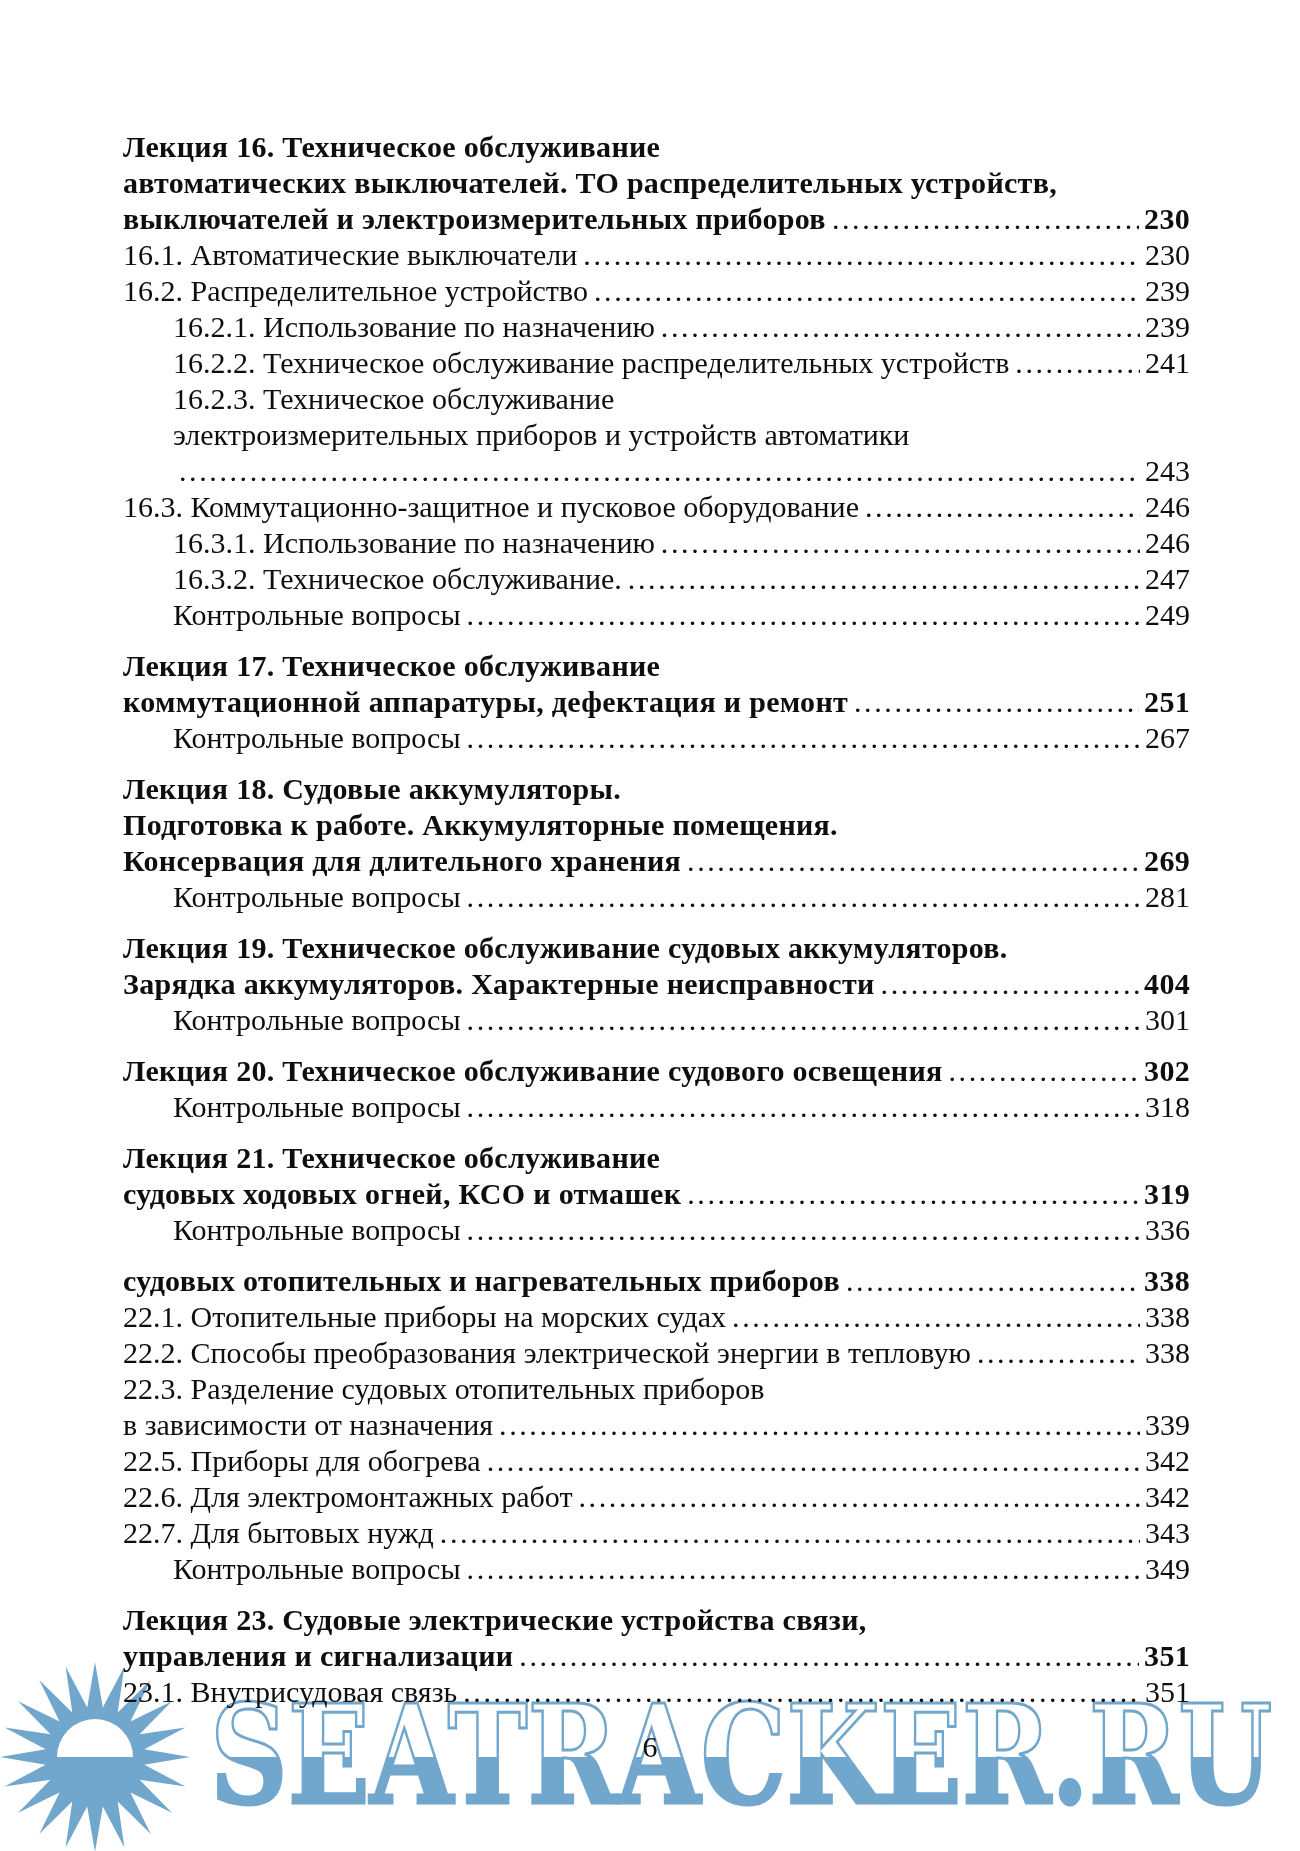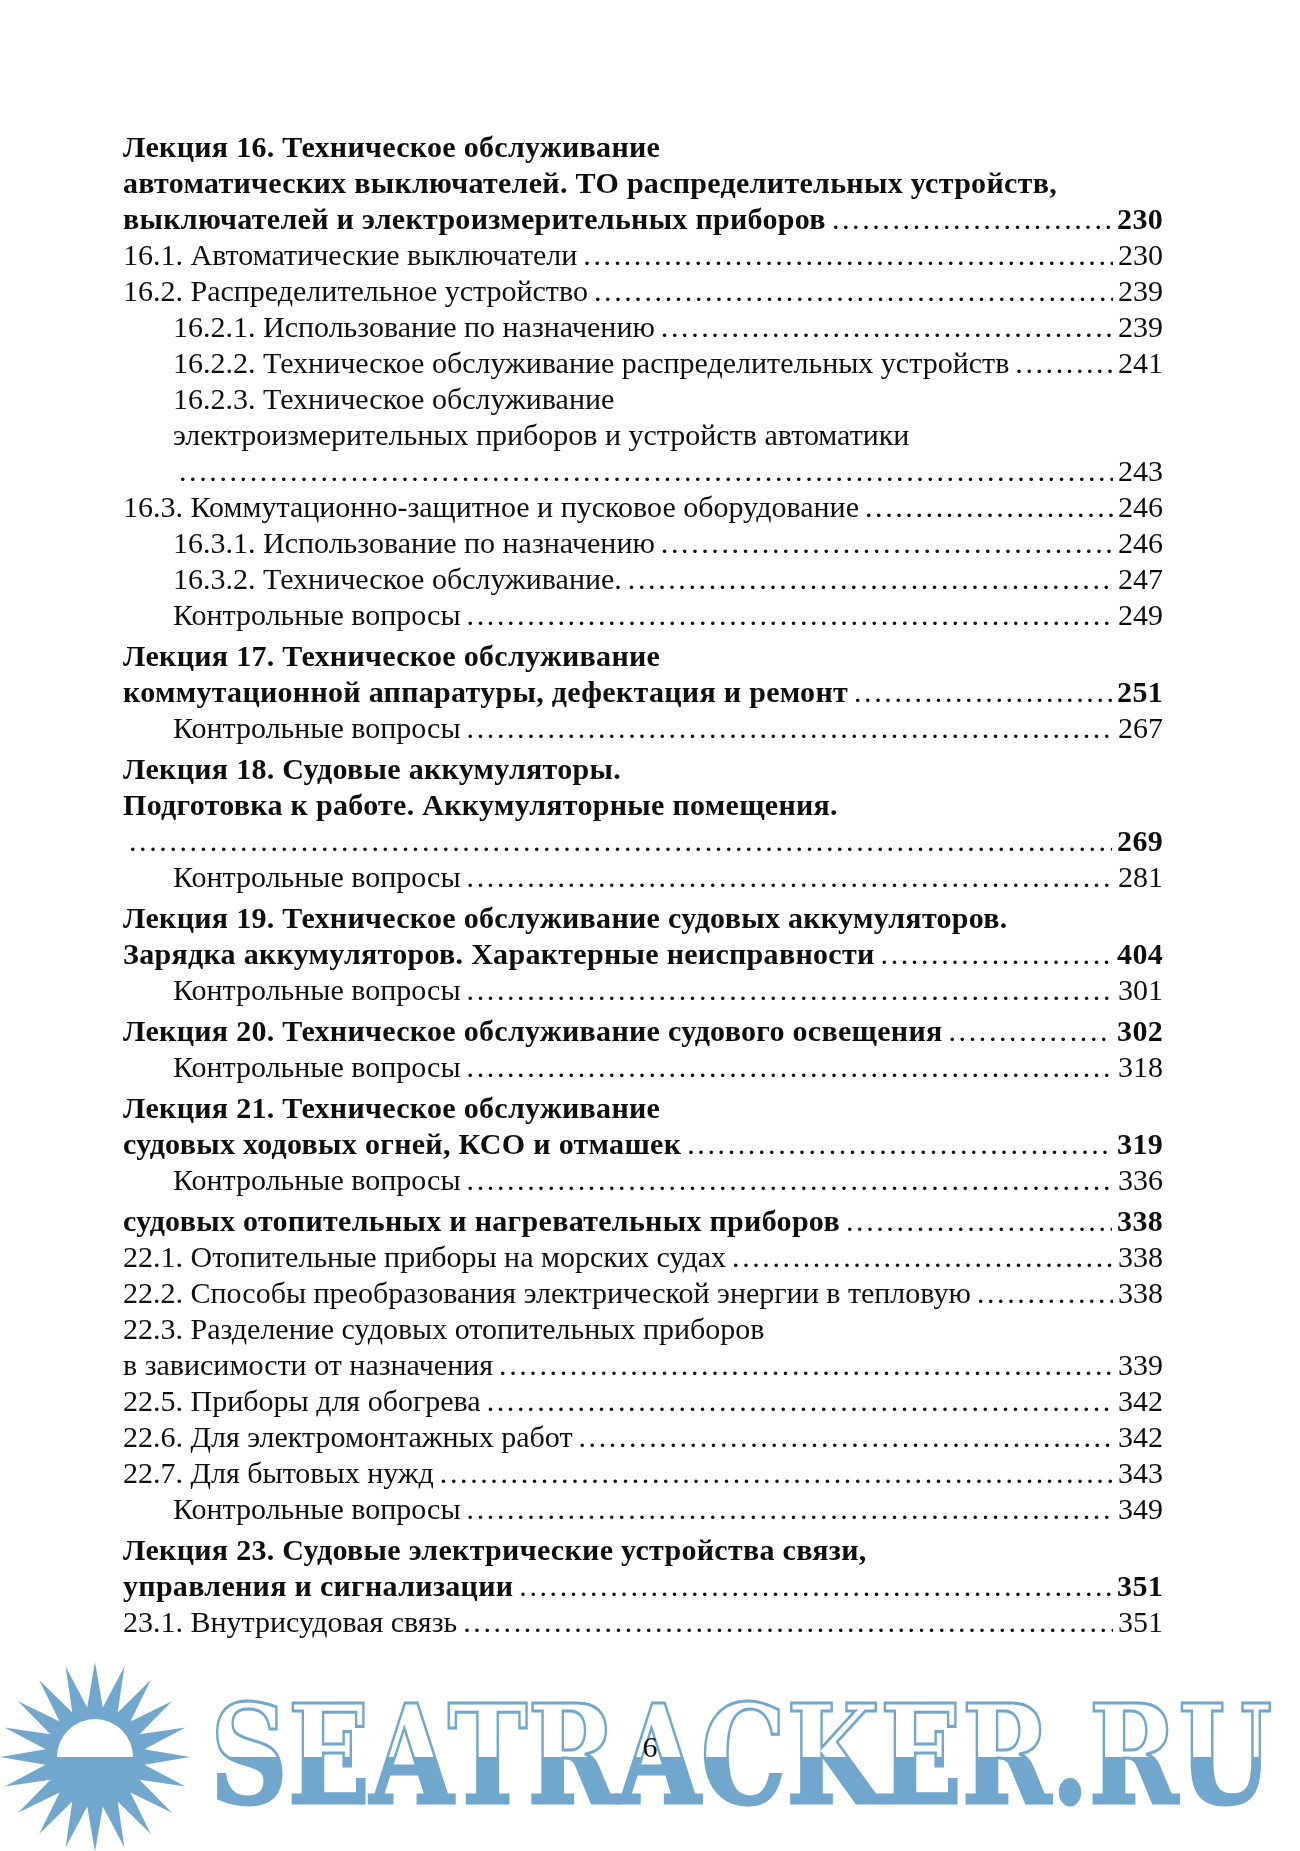--- a/index.html
+++ b/index.html
@@ -9,29 +9,29 @@
     height: 1851px;
     background: #ffffff;
     overflow: hidden;
     font-family: "Liberation Serif", "DejaVu Serif", serif;
     color: #0e0e0e;
   }
   
   .toc {
     position: absolute;
     left: 123px;
-    right: 137px;
+    right: 110px;
     top: 129px;
     z-index: 2;
     font-size: 30px;
     line-height: 36px;
     text-align: center;
   }
   .entry { margin: 0; }
-  .entry.lvl0 { margin-left: 0;  margin-top: 5px; }
+  .entry.lvl0 { margin-left: 0;  margin-top: 15px; }
   .entry.lvl1 { }
   .entry.lvl2 { margin-left: 50px; }
   .entry:first-child { margin-top: 0; }
   .line { display: flex; align-items: baseline; }
   .line .t { white-space: nowrap; }
   .entry.bold .t, .entry.bold .pg { font-weight: 700; letter-spacing: 0.3px; }
   .leader {
     flex: 1 1 auto;
     overflow: hidden;
     white-space: nowrap;
@@ -190,20 +190,21 @@
         </div>
       </div>
       <div class="entry lvl0 bold">
         <div class="line">
           <span class="t">Лекция 18. Судовые аккумуляторы.</span>
         </div>
         <div class="line">
           <span class="t">Подготовка к работе. Аккумуляторные помещения.</span>
         </div>
         <div class="line">
+          <span class="t">Консервация для длительного хранения</span>
           <span class="leader"></span>
           <span class="pg">269</span>
         </div>
       </div>
       <div class="entry lvl2">
         <div class="line">
           <span class="t">Контрольные вопросы</span>
           <span class="leader"></span>
           <span class="pg">281</span>
         </div>

